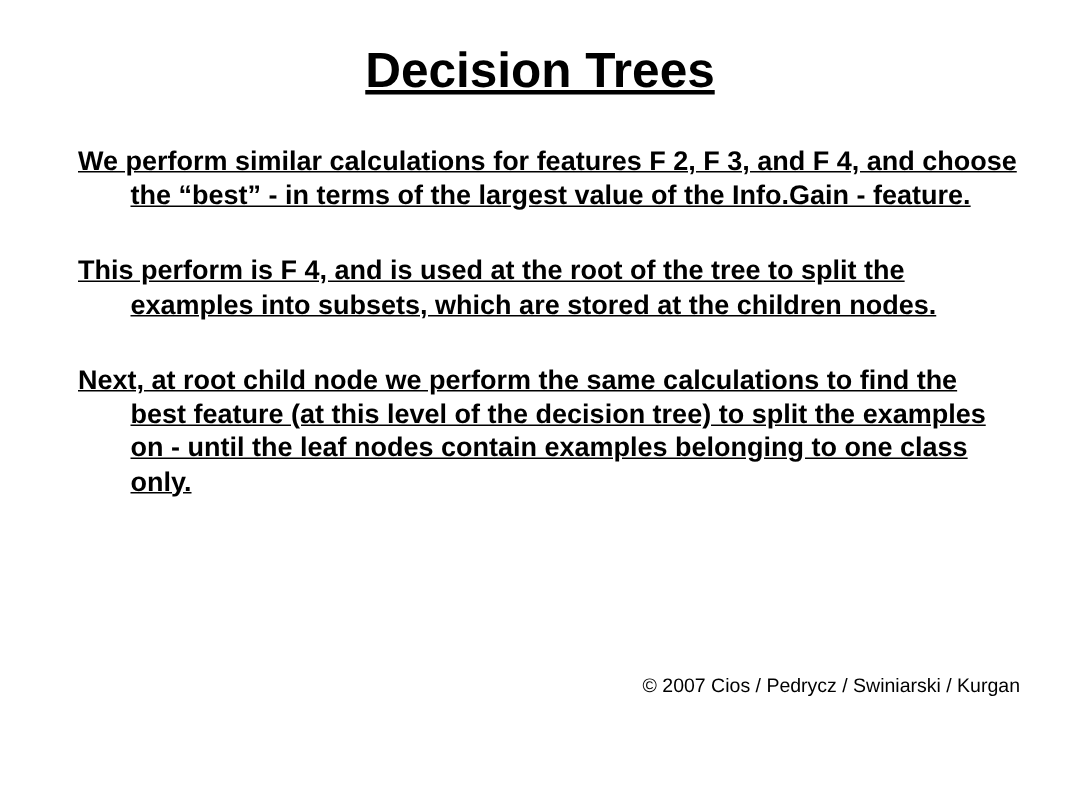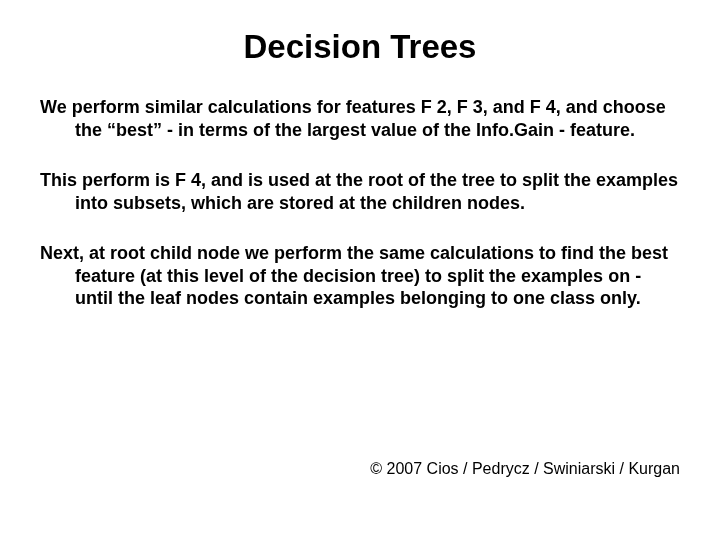--- a/index.html
+++ b/index.html
@@ -11,40 +11,41 @@
     font-family: Arial, Helvetica, sans-serif;
     color: #000000;
     overflow: hidden;
   }
   .slide {
     box-sizing: border-box;
     width: 720px;
     height: 500px;
     padding: 28px 40px 16px 40px;
     position: relative;
+    text-decoration: underline;
   }
   .title {
     text-align: center;
     font-size: 33px;
     font-weight: bold;
     margin: 0 0 30px 0;
   }
   .para {
     font-size: 18px;
     font-weight: bold;
     line-height: 1.25;
-    margin: 0 0 28px 0;
+    margin: 0 0 28px 12px;
     padding-left: 35px;
     text-indent: -35px;
   }
   .footer {
     position: absolute;
-    bottom: 22px;
+    bottom: 36px;
     right: 40px;
-    font-size: 16px;
+    font-size: 13px;
     font-weight: normal;
     margin-top: 23px;
   }
 </style>
 </head>
 <body>
 
 <div class="slide">
   <h1 class="title">Decision Trees</h1>
 

